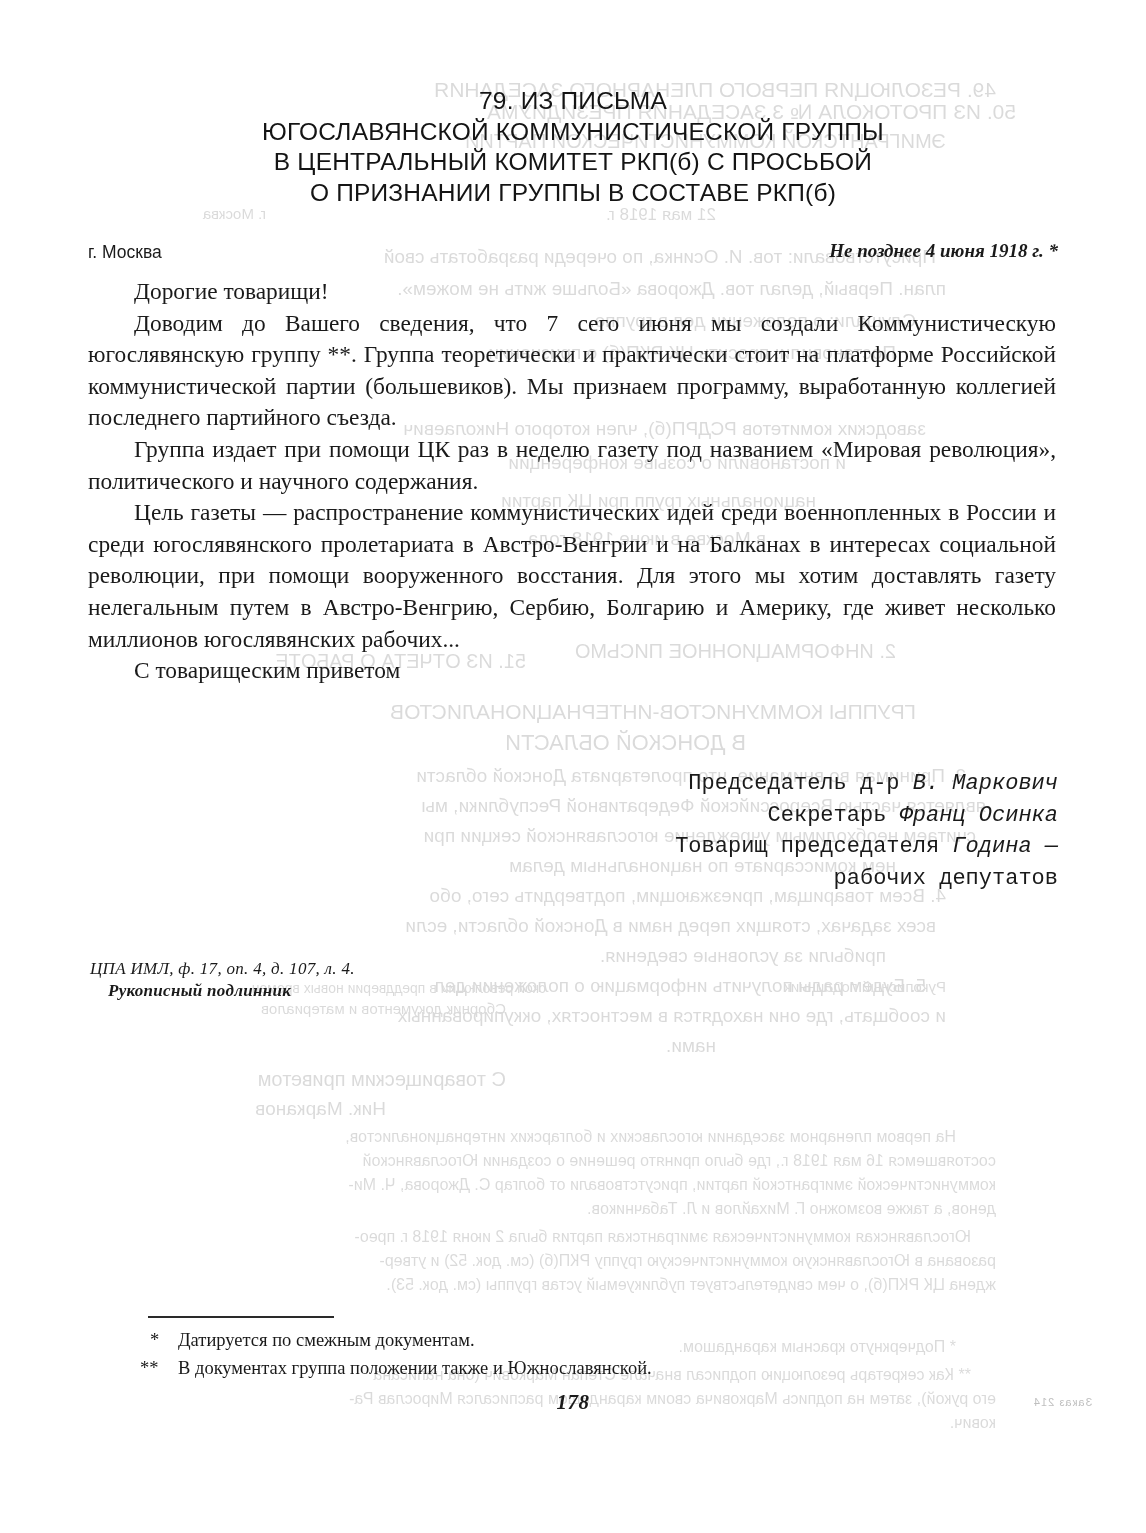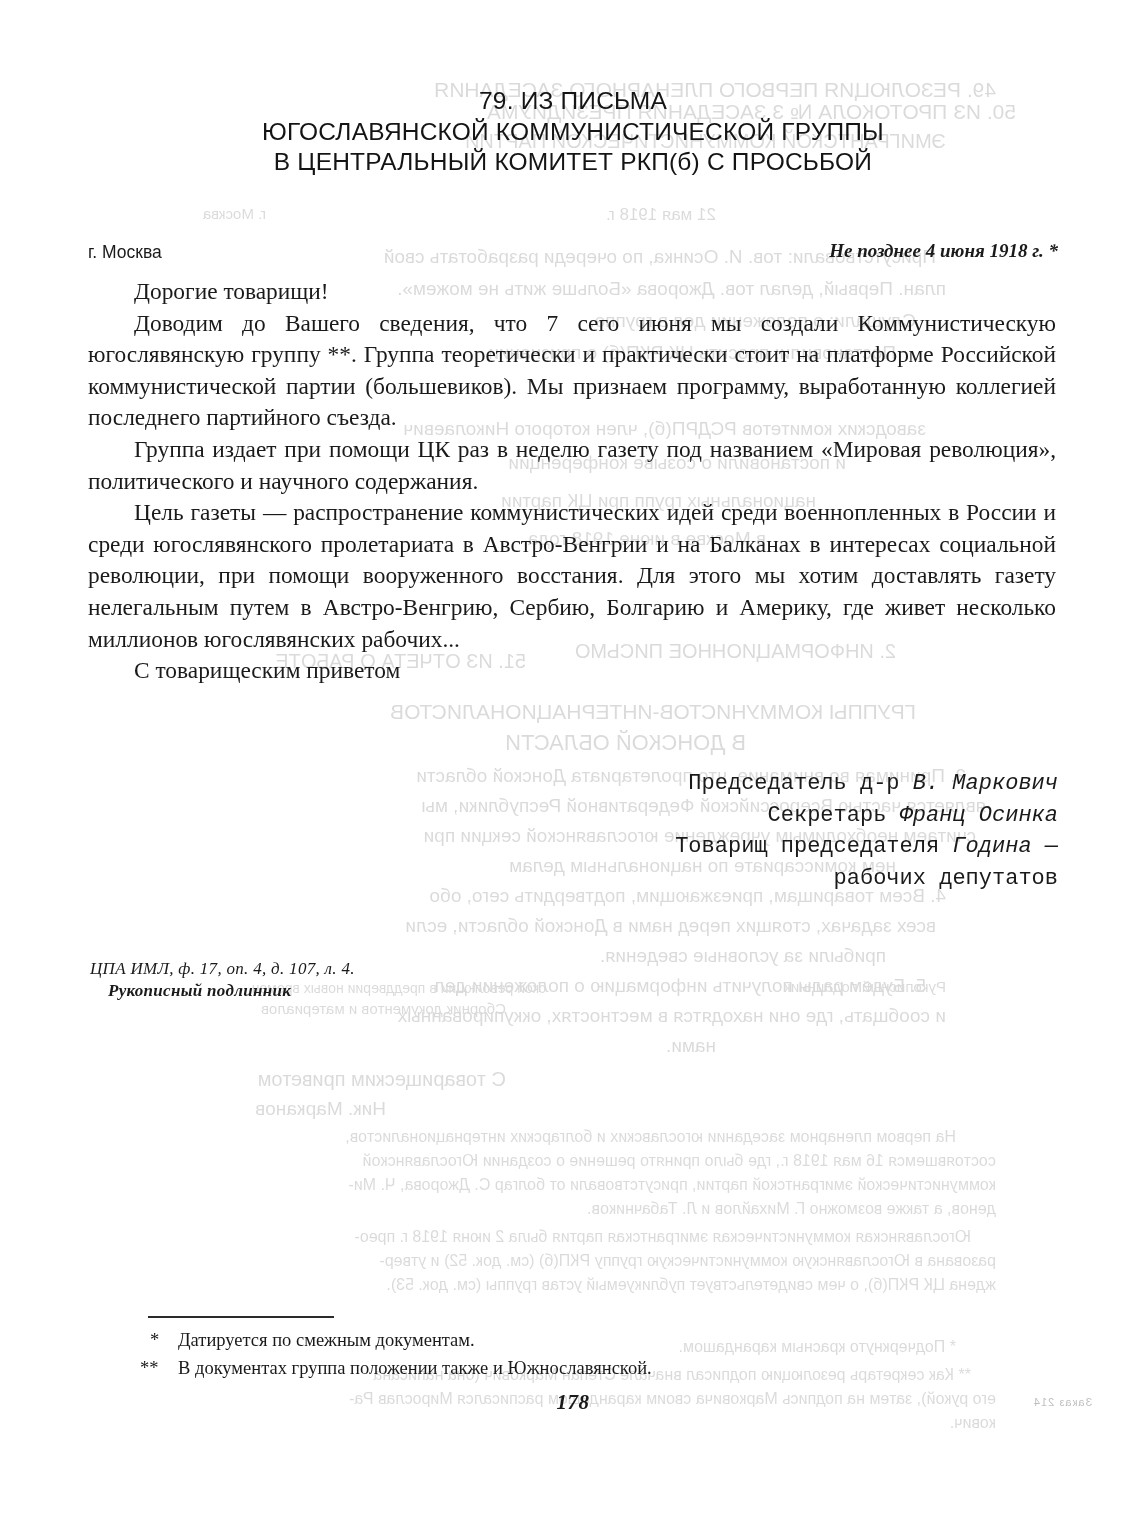--- a/index.html
+++ b/index.html
@@ -216,20 +216,21 @@
     <div class="ghost-line" style="left: 150px; top: 1390px; font-size: 16px;">его рукой), затем на подпись Марковича своим карандашом расписался Мирослав Ра-</div>
     <div class="ghost-line" style="left: 150px; top: 1414px; font-size: 16px;">кович.</div>
   </div>
 
 <div class="page">
 
   <div class="doc-title">
     <div>79. ИЗ ПИСЬМА</div>
     <div>ЮГОСЛАВЯНСКОЙ КОММУНИСТИЧЕСКОЙ ГРУППЫ</div>
     <div>В ЦЕНТРАЛЬНЫЙ КОМИТЕТ РКП(б) С ПРОСЬБОЙ</div>
+    <div>О ПРИЗНАНИИ ГРУППЫ В СОСТАВЕ РКП(б)</div>
   </div>
 
   <div class="meta-row">
     <div class="meta-place">г. Москва</div>
     <div class="meta-date">Не позднее 4 июня 1918 г. *</div>
   </div>
 
   <div class="body-text">
     <p>Дорогие товарищи!</p>
     <p>Доводим до Вашего сведения, что 7 сего июня мы создали Коммунистическую югослявянскую группу **. Группа теоретически и практически стоит на платформе Российской коммунистической партии (большевиков). Мы признаем программу, выработанную коллегией последнего партийного съезда.</p>

